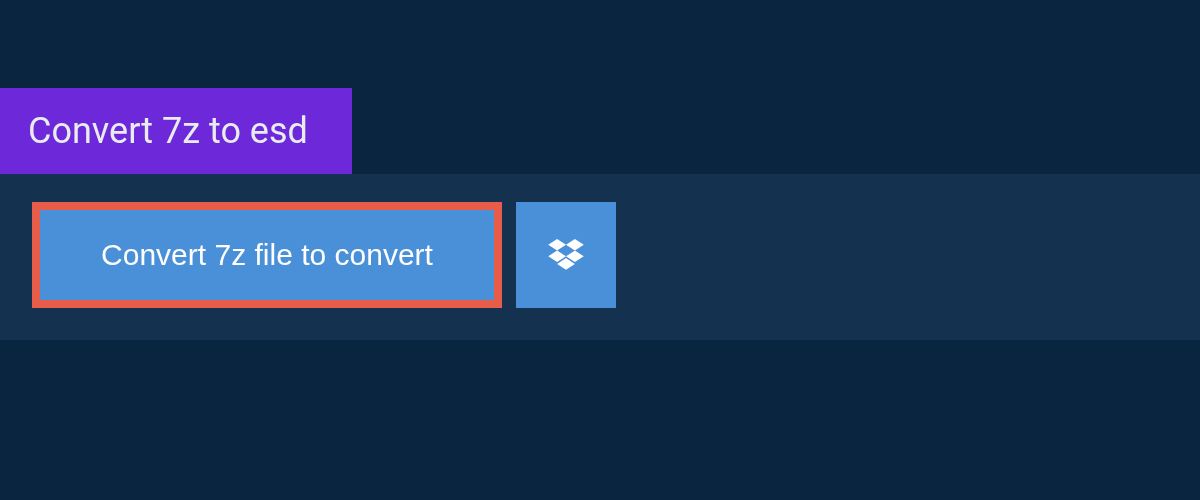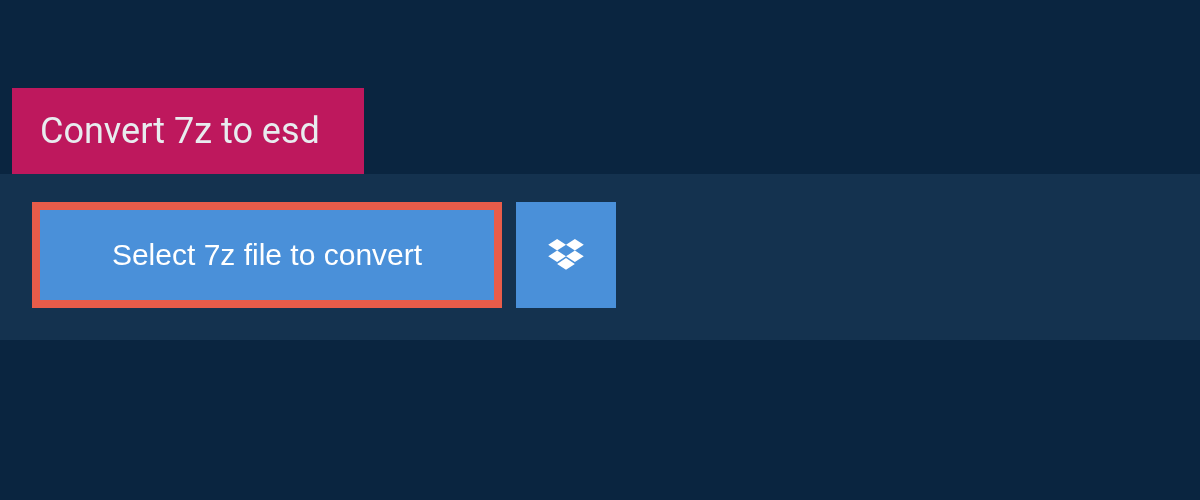--- a/index.html
+++ b/index.html
@@ -11,24 +11,24 @@
       width: 1200px;
       height: 500px;
       background: #0a2540;
       font-family: -apple-system, BlinkMacSystemFont, "Segoe UI", Roboto, Helvetica, Arial, sans-serif;
       overflow: hidden;
     }
     .tab-container {
       padding-top: 88px;
     }
     .tab {
-      background: #be185d;
+      background: #6d28d9;
       display: inline-block;
       padding: 22px 44px 22px 28px;
-      margin-left: 12px;
+      margin-left: 0;
     }
     .tab-label {
       color: #e8ecef;
       font-size: 36px;
       font-weight: 400;
     }
     .panel {
       background: #14324f;
       padding: 28px 32px 32px 32px;
       width: 100%;
@@ -71,21 +71,21 @@
 </head>
 <body>
 
 <div class="tab-container">
   <div class="tab">
     <span class="tab-label">Convert 7z to esd</span>
   </div>
   <div class="panel">
     <div class="button-row">
       <button class="select-button">
-        <span>Select 7z file to convert</span>
+        <span>Convert 7z file to convert</span>
       </button>
       <button class="dropbox-button">
         <span>
           <svg class="dropbox-icon" viewBox="0 0 40 36" xmlns="http://www.w3.org/2000/svg">
             <path fill="#ffffff" d="M10 0 L20 6.5 L10 13 L0 6.5 Z M30 0 L40 6.5 L30 13 L20 6.5 Z M0 19.5 L10 13 L20 19.5 L10 26 Z M30 13 L40 19.5 L30 26 L20 19.5 Z M10 28 L20 21.5 L30 28 L20 34.5 Z"></path>
           </svg>
         </span>
       </button>
     </div>
   </div>

